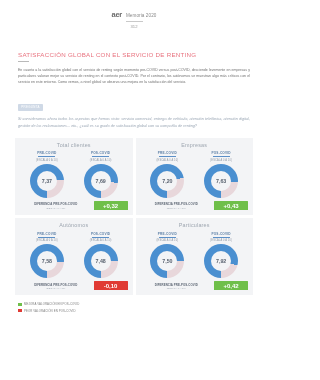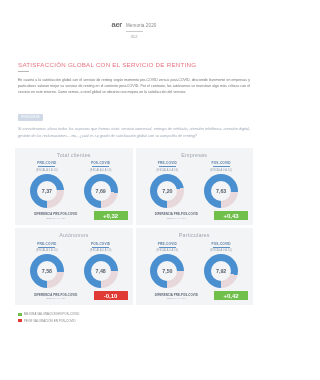--- a/index.html
+++ b/index.html
@@ -16,21 +16,21 @@
     padding:0;
     position:relative;
   }
 
   
   .header{
     display:flex;
     align-items:baseline;
     justify-content:center;
     gap:4px;
-    padding-top:20px;
+    padding-top:10px;
   }
   .logo{
     font-size:7.5px;
     font-weight:bold;
     color:#6b6b6b;
     letter-spacing:-0.3px;
   }
   .header-title{
     font-size:4.6px;
     color:#8a8a8a;

